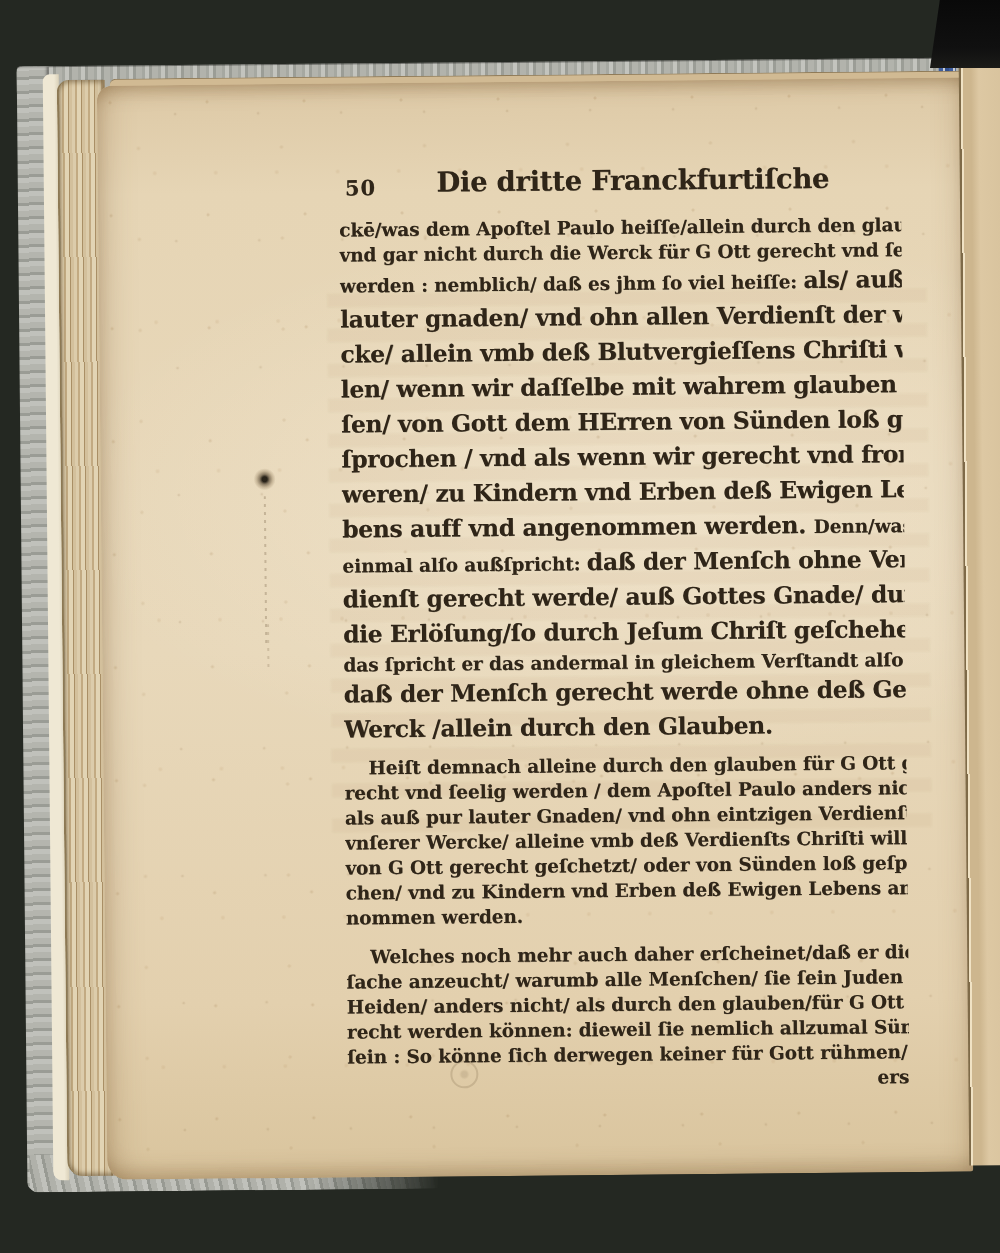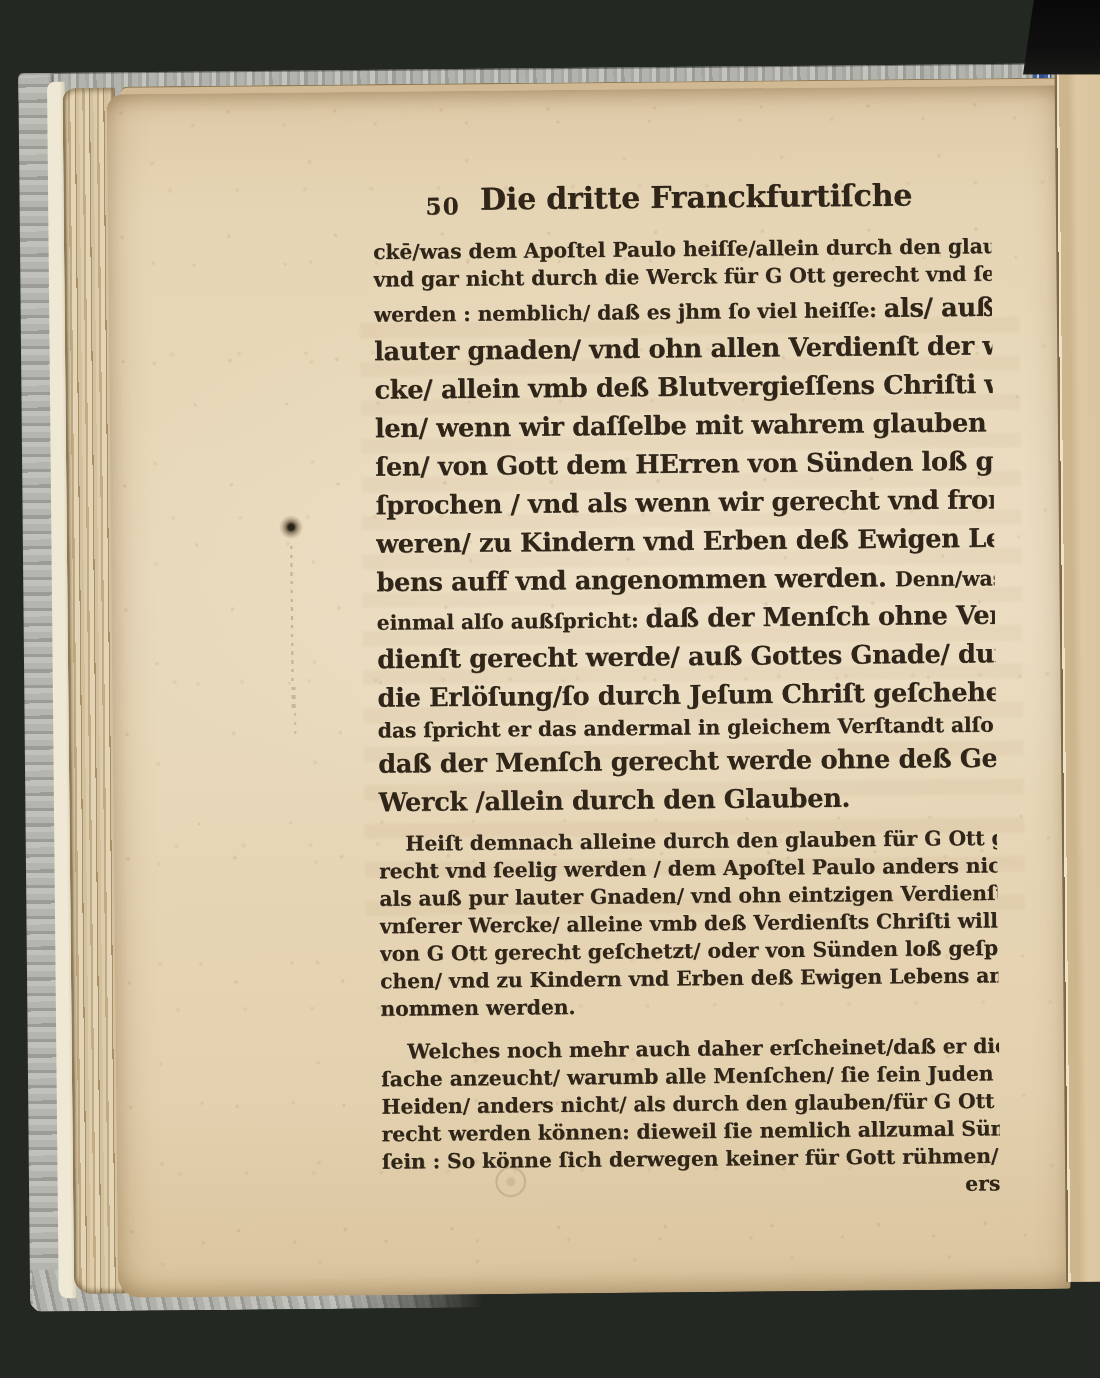--- a/index.html
+++ b/index.html
@@ -113,21 +113,21 @@
 
   
   .textcol{
     position:absolute;left:241px;top:78px;width:562px;
     color:#2f2518;
     text-shadow:.3px .3px .4px rgba(47,37,24,.45);
     z-index:5;
   }
   .headrow{position:relative;height:42px;line-height:42px;}
   .pageno{
-    position:absolute;left:6px;top:6px;font-size:21px;font-weight:bold;letter-spacing:1px;margin-left:42px;
+    position:absolute;left:6px;top:6px;font-size:21px;font-weight:bold;letter-spacing:1px;
   }
   .title{
     display:block;text-align:center;font-size:27.5px;font-weight:bold;
     letter-spacing:-.3px;padding-left:26px;
   }
   .block{width:100%;}
   .b1{margin-top:14px;}
   .b2{margin-top:8px;}
   .b3{margin-top:14px;}
   .line{

